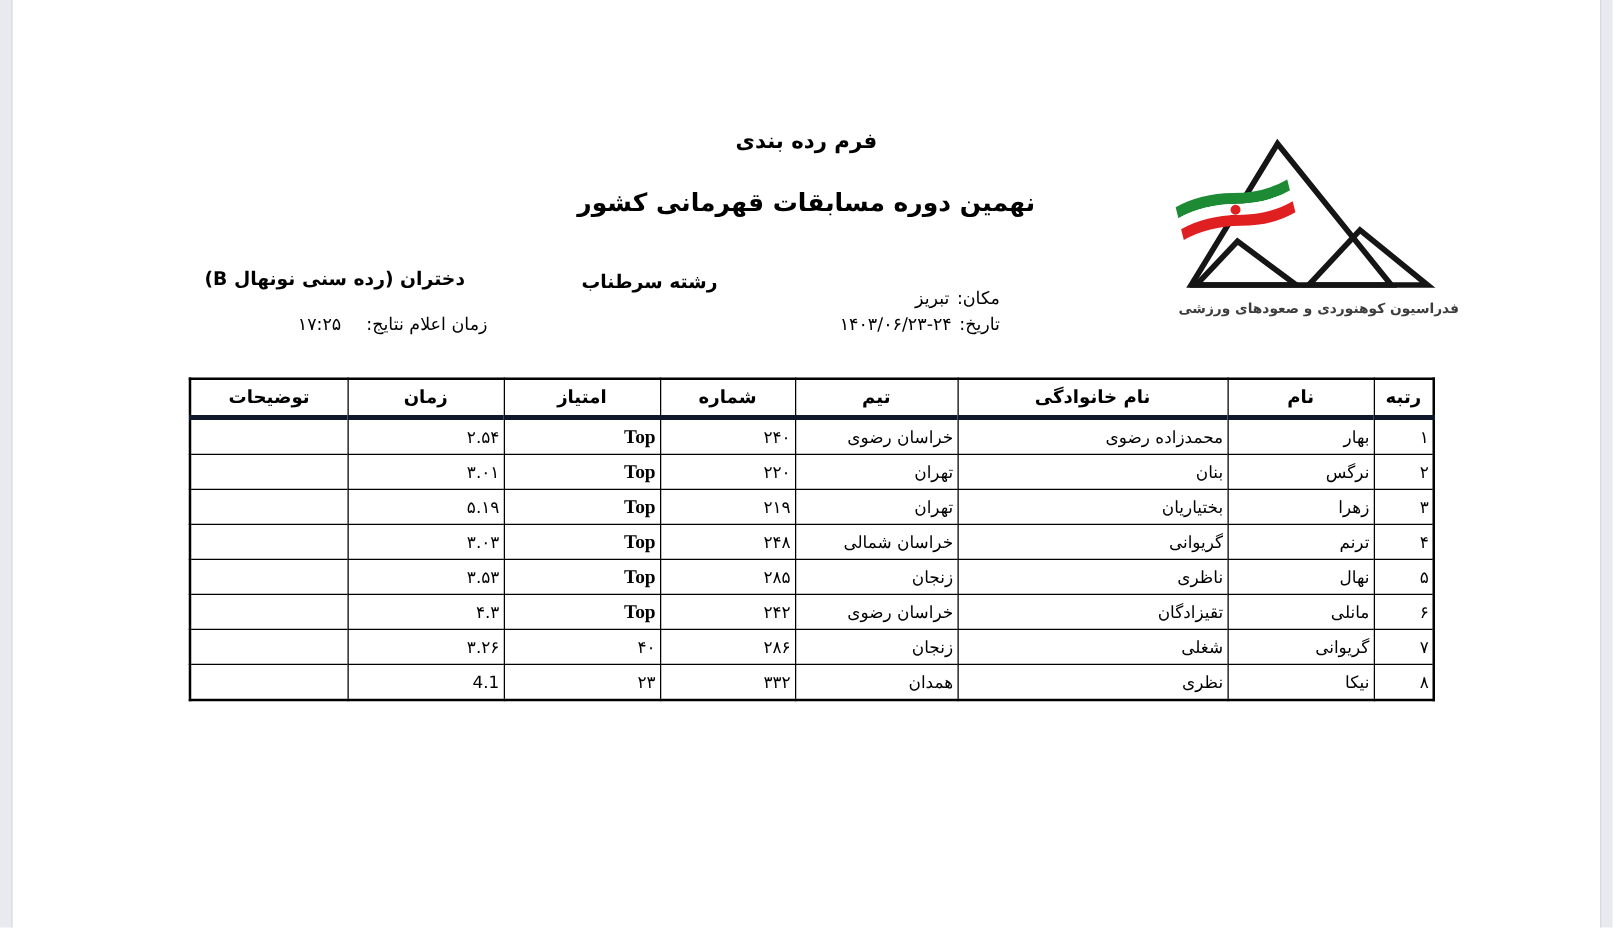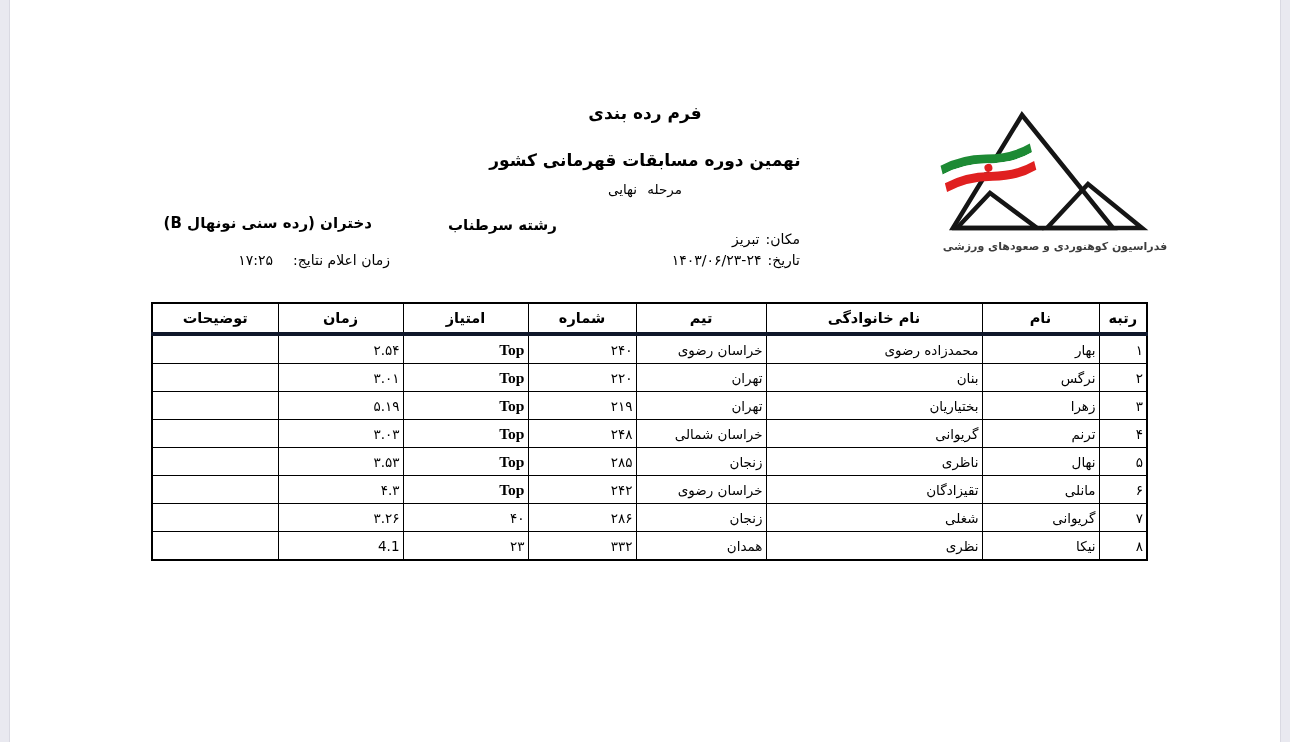--- a/index.html
+++ b/index.html
@@ -10,27 +10,27 @@
     color:#000;
   }
   .edge{position:absolute;top:0;bottom:0;background:#e9e9f0;}
   .edge-left{left:0;width:9px;border-right:1px solid #d9d9e2;}
   .edge-right{right:0;width:9px;border-left:1px solid #d9d9e2;}
 
   .doc{position:absolute;left:10px;right:10px;top:0;bottom:0;direction:rtl;}
 
   .title-line{position:absolute;left:0;right:0;text-align:center;}
   .t1{top:103px;font-size:17px;font-weight:bold;}
-  .t2{top:150px;font-size:17px;font-weight:bold;}
+  .t2{top:150px;font-size:20px;font-weight:bold;}
   .t3{top:181px;font-size:13.5px;word-spacing:6px;}
 
   .info{position:absolute;font-size:14px;white-space:nowrap;}
   .info.bold{font-weight:bold;font-size:15px;}
   .cat{top:214px;right:908px;margin-left:40px;}
-  .disc{top:216px;right:706px;left:438px;text-align:left;}
+  .disc{top:216px;right:706px;left:438px;text-align:right;}
   .loc{top:231px;right:480px;}
   .date-row{top:252px;right:480px;}
   .time-row{top:252px;right:890px;}
   .lbl{margin-left:6px;}
   .num{direction:ltr;unicode-bidi:isolate;}
   .time-row .num{margin-right:14px;}
 
   .logo{position:absolute;top:100px;right:105px;width:240px;direction:ltr;text-align:center;}
   .logo-caption{margin-top:-14px;font-size:11px;font-weight:bold;color:#3d3d3d;white-space:nowrap;}
 
@@ -56,21 +56,20 @@
 </head>
 <body>
 
 <div class="edge edge-left"></div>
 <div class="edge edge-right"></div>
 
 <div class="doc">
 
   <div class="title-line t1">فرم رده بندی</div>
   <div class="title-line t2">نهمین دوره مسابقات قهرمانی کشور</div>
-  <div class="title-line t3">مرحله نهایی</div>
 
   <div class="info bold cat">دختران (رده سنی نونهال B)</div>
   <div class="info bold disc">رشته سرطناب</div>
   <div class="info loc"><span class="lbl">مکان:</span><span>تبریز</span></div>
 
   <div class="info date-row"><span class="lbl">تاریخ:</span><span class="num">۱۴۰۳/۰۶/۲۳-۲۴</span></div>
   <div class="info time-row"><span class="lbl">زمان اعلام نتایج:</span><span class="num">۱۷:۲۵</span></div>
 
   <div class="logo">
     <svg width="240" height="150" viewBox="0 0 240 150">

